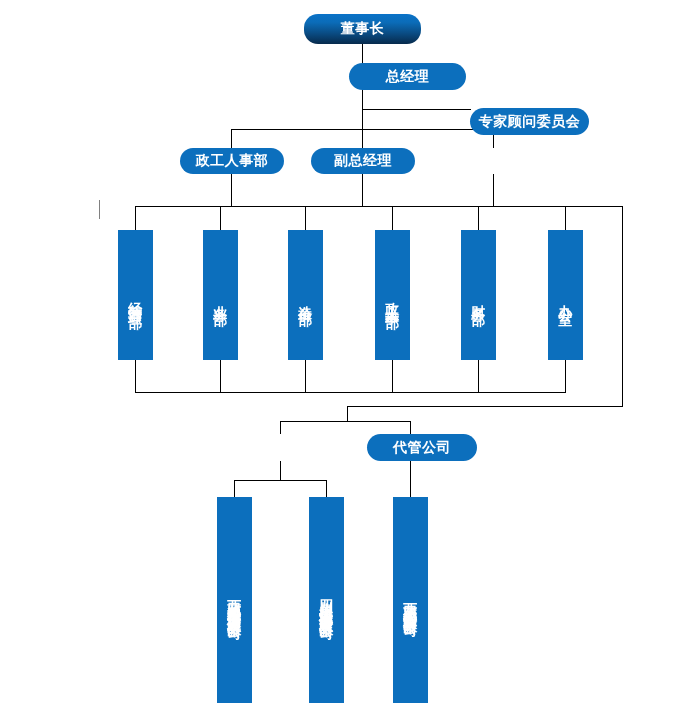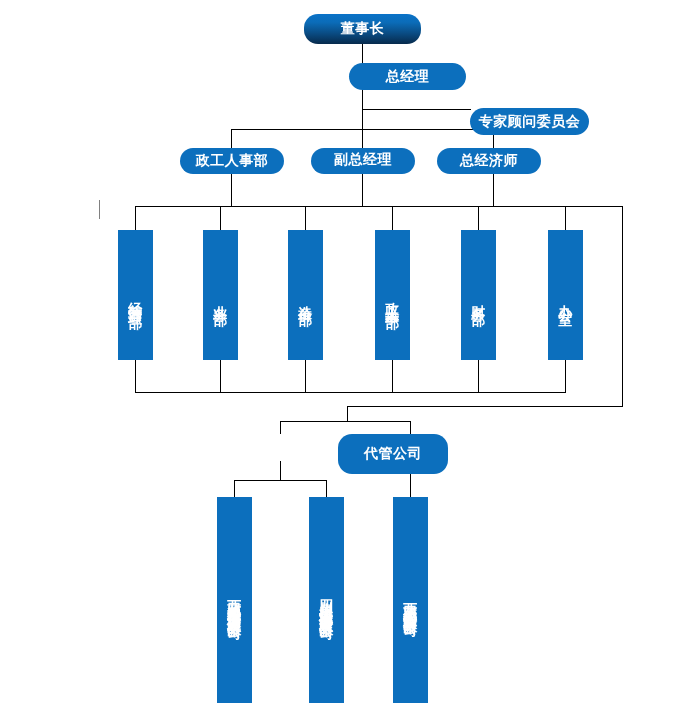--- a/index.html
+++ b/index.html
@@ -88,25 +88,22 @@
     <span>专家顾问委员会</span>
   </div>
 
   <div class="line h" style="left:231px; top:129px; width:262px;"></div>
   <div class="line v" style="left:231px; top:129px; height:19px;"></div>
   <div class="line v" style="left:493px; top:129px; height:19px;"></div>
 
   <div class="node h" style="left:180px; top:148px; width:104px; height:26px;">
     <span>政工人事部</span>
   </div>
-  <div class="node h" style="left:311px; top:148px; width:104px; height:26px;font-family:Liberation Mono, monospace;">
+  <div class="node h" style="left:311px; top:148px; width:104px; height:26px;">
     <span>副总经理</span>
-  </div>
-  <div class="node h" style="left:437px; top:148px; width:104px; height:26px;">
-    <span>总经济师</span>
   </div>
 
   <div class="line v" style="left:231px; top:174px; height:32px;"></div>
   <div class="line v" style="left:362px; top:174px; height:32px;"></div>
   <div class="line v" style="left:493px; top:174px; height:32px;"></div>
 
   <div class="tick-gray" style="left:99px; top:200px; height:19px;"></div>
 
   <div class="line h" style="left:135px; top:206px; width:487px;"></div>
 
@@ -147,21 +144,21 @@
 
   <div class="line h" style="left:135px; top:392px; width:431px;"></div>
 
   <div class="line h" style="left:347px; top:406px; width:276px;"></div>
   <div class="line v" style="left:347px; top:406px; height:15px;"></div>
 
   <div class="line h" style="left:280px; top:421px; width:130px;"></div>
   <div class="line v" style="left:280px; top:421px; height:13px;"></div>
   <div class="line v" style="left:410px; top:421px; height:13px;"></div>
 
-  <div class="node h" style="left:338px; top:434px; width:110px; height:40px;">
+  <div class="node h" style="left:367px; top:434px; width:110px; height:27px;">
     <span>代管公司</span>
   </div>
 
   <div class="line v" style="left:280px; top:461px; height:19px;"></div>
   <div class="line h" style="left:234px; top:480px; width:92px;"></div>
   <div class="line v" style="left:234px; top:480px; height:17px;"></div>
   <div class="line v" style="left:326px; top:480px; height:17px;"></div>
 
   <div class="line v" style="left:410px; top:461px; height:36px;"></div>
 

